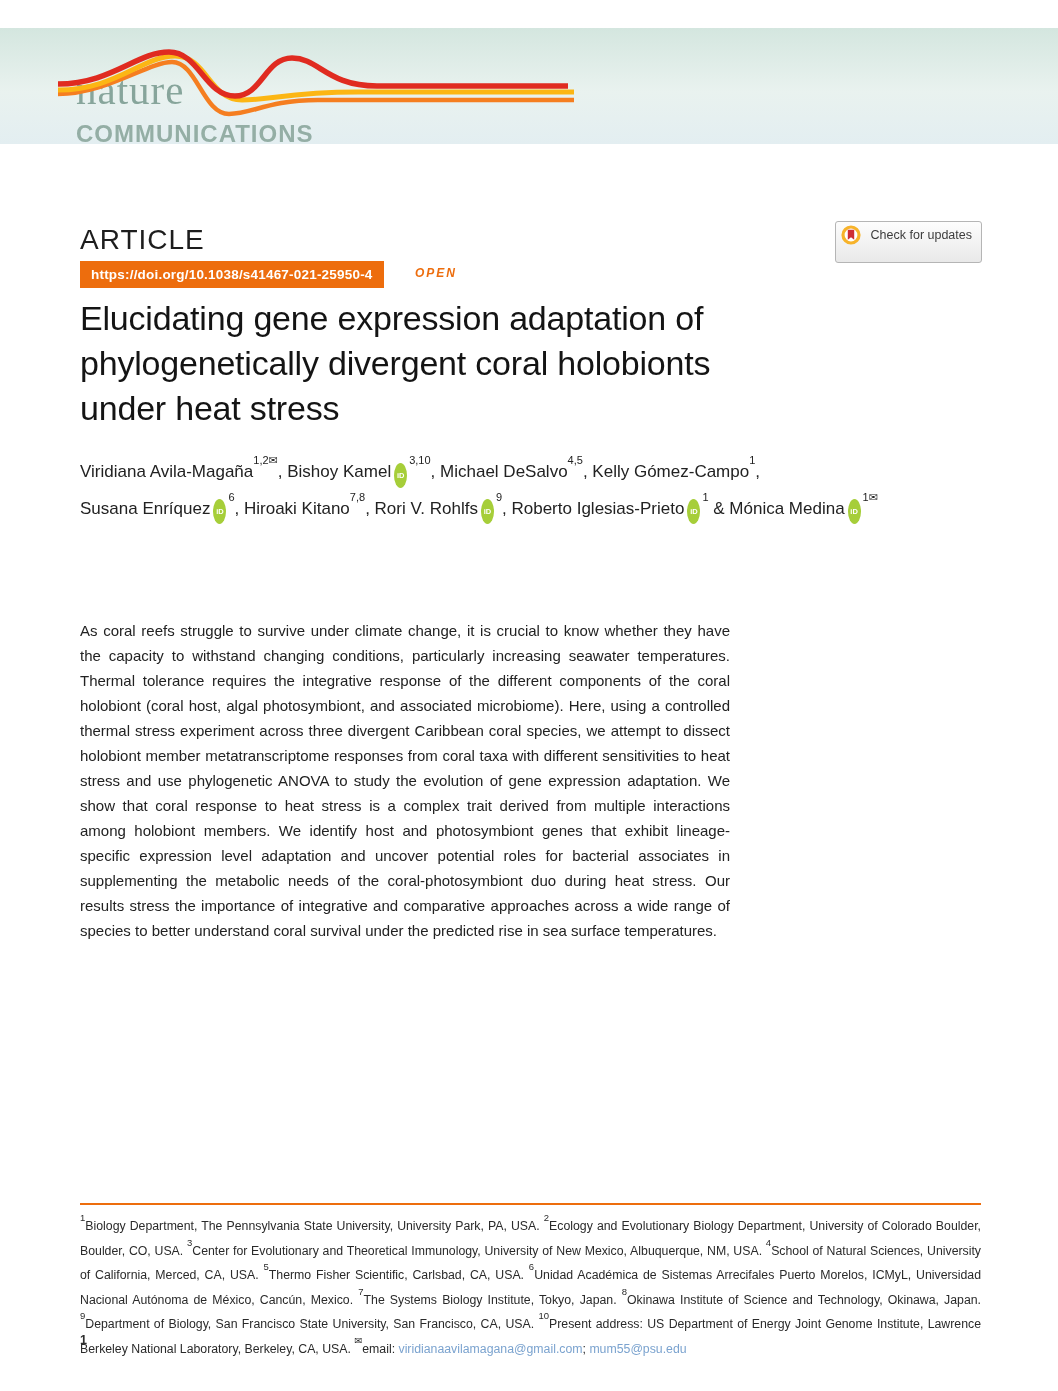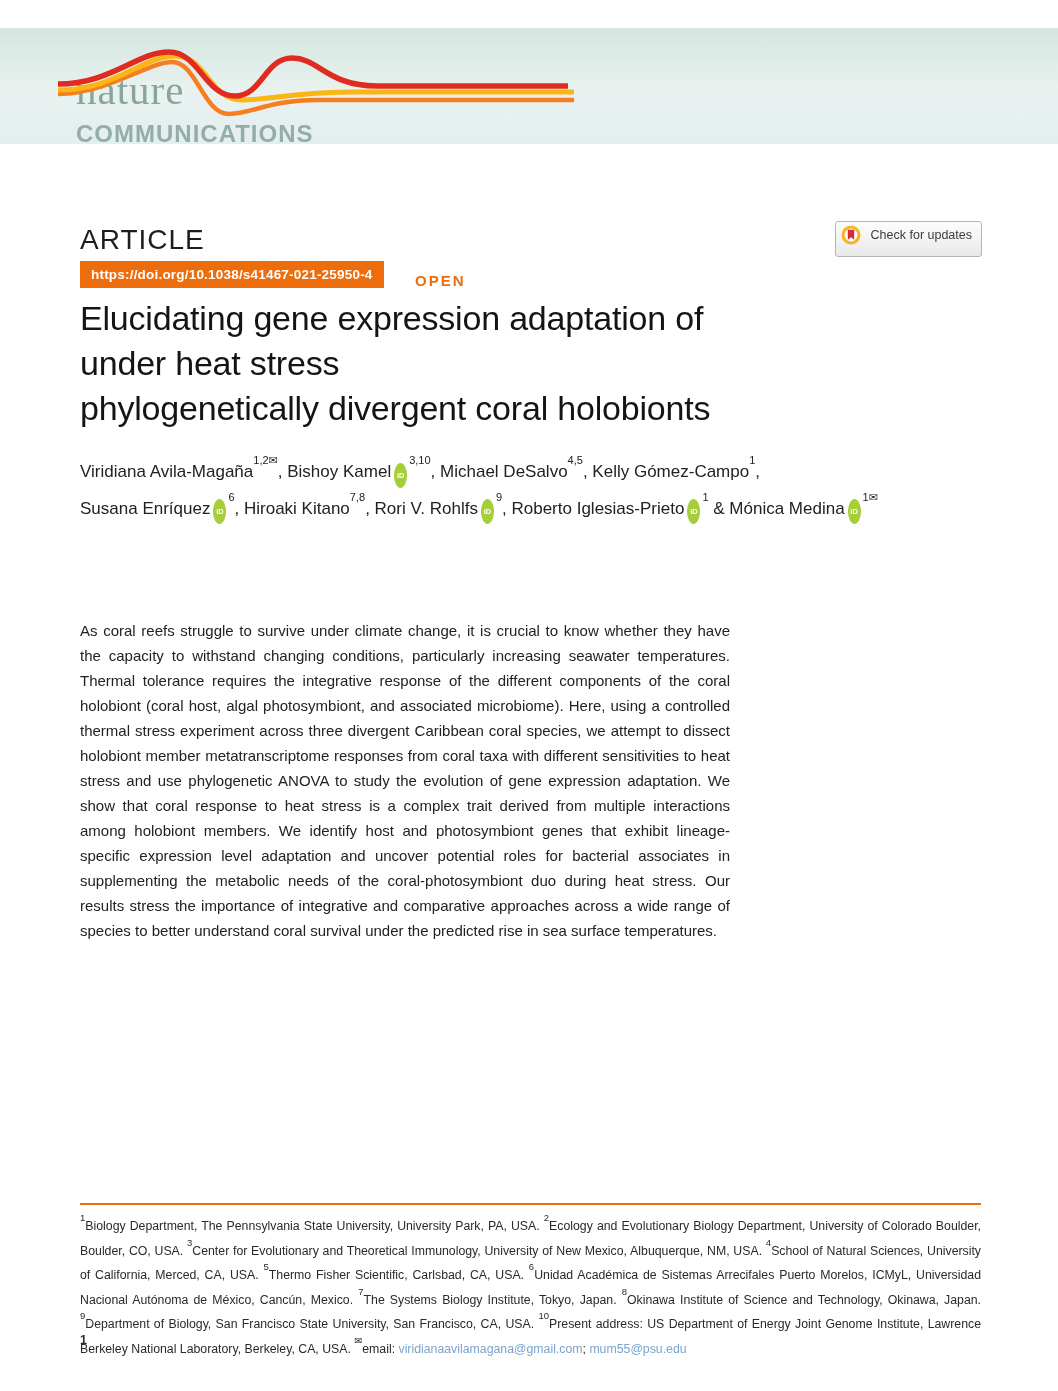--- a/index.html
+++ b/index.html
@@ -25,31 +25,31 @@
   
   .article-label{
     position:absolute;top:224px;left:80px;
     font-size:28px;letter-spacing:1px;color:#1d1d1d;font-weight:400;
   }
   .check-btn{
     position:absolute;top:221px;right:76px;
     display:flex;align-items:center;gap:10px;
     border:1px solid #b5b5b5;border-radius:3px;
     background:linear-gradient(180deg,#fdfdfd,#e9e9e9);
-    padding:3px 9px 11px 5px;cursor:pointer;
+    padding:3px 9px 17px 5px;cursor:pointer;
   }
   .check-btn .label{font-size:12.5px;color:#3c3c3c;}
   .doi-badge{
     position:absolute;top:261px;left:80px;
     background:#ed6d0d;color:#ffffff;font-weight:bold;font-size:13.5px;
     padding:6px 11px;letter-spacing:0.2px;
   }
   .open-label{
-    position:absolute;top:272px;left:415px;
-    color:#ed6d0d;font-weight:bold;font-size:15px;letter-spacing:2px;
+    position:absolute;top:266px;left:415px;
+    color:#ed6d0d;font-weight:bold;font-size:12px;letter-spacing:2px;font-style:italic;
   }
   
   .title{
     position:absolute;top:296px;left:80px;width:880px;
     font-size:34px;line-height:45px;color:#141414;letter-spacing:-0.2px;font-weight:400;
   }
   .authors{
     position:absolute;top:451px;left:80px;width:905px;
     font-size:17px;line-height:31px;color:#222;
   }
@@ -102,22 +102,22 @@
     <path d="M6.8 4.8 h6.4 v10 l-3.2 -2.5 l-3.2 2.5 z" fill="#ce2e35"></path>
   </svg>
   <span class="label">Check for updates</span>
 </div>
 
 <div class="doi-badge">https://doi.org/10.1038/s41467-021-25950-4</div>
 <div class="open-label">OPEN</div>
 
 <div class="title">
   <div>Elucidating gene expression adaptation of</div>
+  <div>phylogenetically divergent coral holobionts</div>
   <div>under heat stress</div>
-  <div>phylogenetically divergent coral holobionts</div>
 </div>
 
 <div class="authors">
   <div>
     <span>Viridiana Avila-Magaña</span><sup class="asup">1,2✉</sup><span>, </span><span>Bishoy Kamel</span><span class="orcid">iD</span><sup class="asup">3,10</sup><span>, </span><span>Michael DeSalvo</span><sup class="asup">4,5</sup><span>, </span><span>Kelly Gómez-Campo</span><sup class="asup">1</sup><span>,</span>
   </div>
   <div>
     <span>Susana Enríquez</span><span class="orcid">iD</span><sup class="asup">6</sup><span>, </span><span>Hiroaki Kitano</span><sup class="asup">7,8</sup><span>, </span><span>Rori V. Rohlfs</span><span class="orcid">iD</span><sup class="asup">9</sup><span>, </span><span>Roberto Iglesias-Prieto</span><span class="orcid">iD</span><sup class="asup">1</sup><span> &amp; </span><span>Mónica Medina</span><span class="orcid">iD</span><sup class="asup">1✉</sup>
   </div>
 </div>

